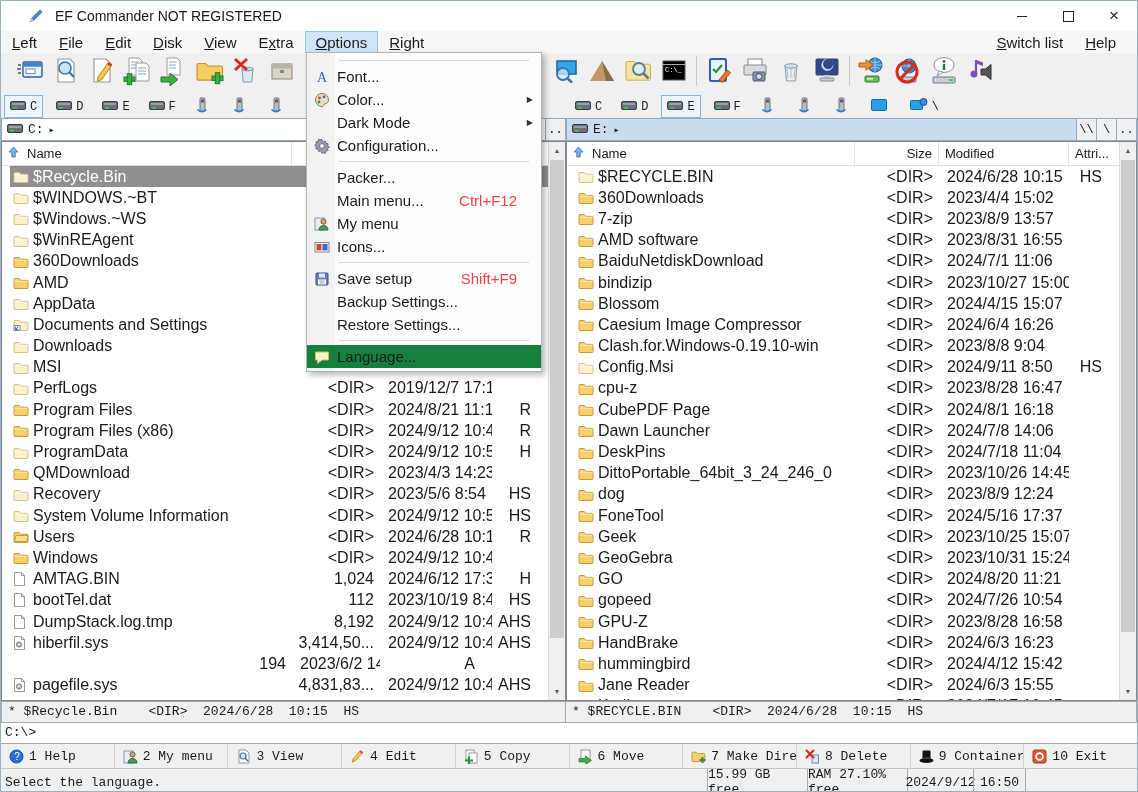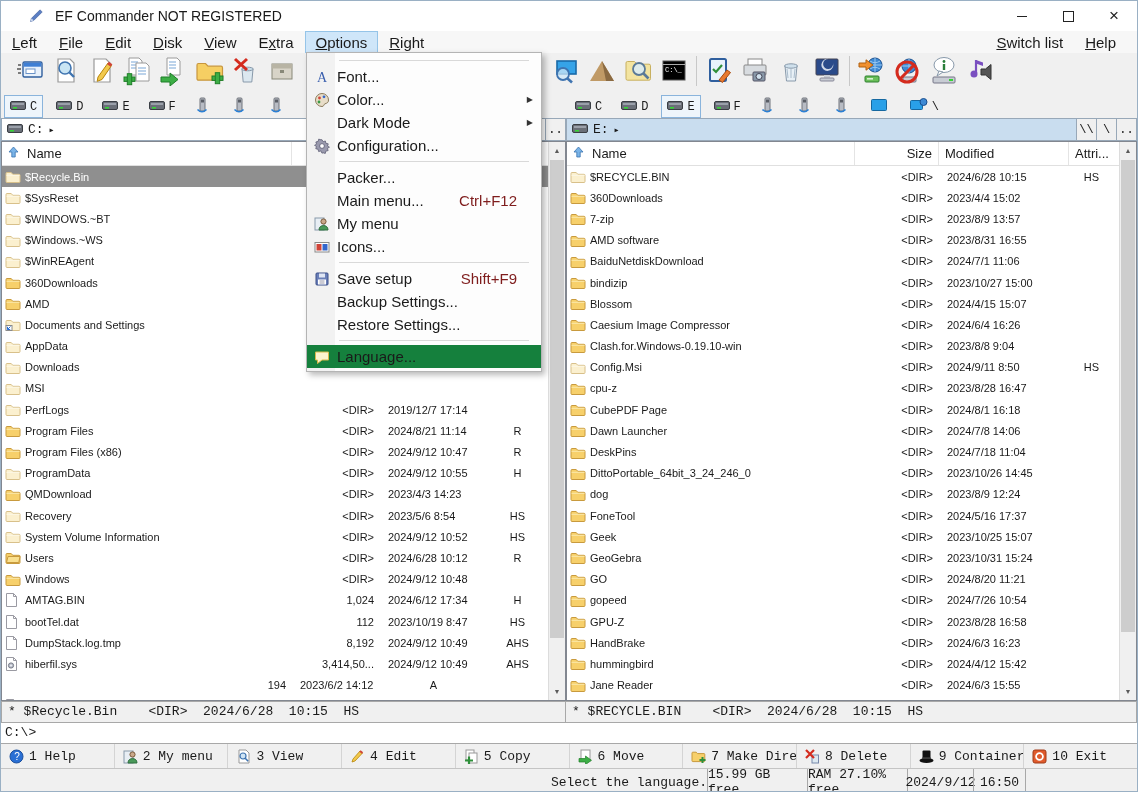--- a/index.html
+++ b/index.html
@@ -37,52 +37,52 @@
   .crumb{flex:1;display:flex;align-items:center;gap:5px;padding-left:5px;border:1px solid #98a8b8;background:#ffffff;font-family:"Liberation Mono",monospace;font-size:13px;box-sizing:border-box;}
   .crumb.active{background:#c9ddef;}
   .crumb .arr{font-size:10px;}
   .pbtn{width:20px;border:1px solid #98a8b8;border-left:none;background:#f0f0f0;display:flex;align-items:center;justify-content:center;font-family:"Liberation Mono",monospace;font-size:12px;box-sizing:border-box;}
   .filebox{position:relative;flex:1;border:1px solid #828790;background:#fff;box-sizing:border-box;overflow:hidden;}
   .cols{display:grid;height:23px;border-bottom:1px solid #e0e0e0;font-size:13px;align-items:center;}
   .lft .cols,.lft .frow{grid-template-columns:1fr 88px 112px 56px;padding-right:17px;}
   .rgt .cols,.rgt .frow{grid-template-columns:1fr 84px 130px 50px;padding-right:17px;}
   .hc{display:flex;align-items:center;gap:8px;padding-left:6px;border-right:1px solid #e4e4e4;height:100%;box-sizing:border-box;overflow:hidden;white-space:nowrap;}
   .hc:last-child{border-right:none;}
-  .frow{display:grid;height:21.2px;align-items:center;font-size:11px;}
+  .frow{display:grid;height:21.2px;align-items:center;font-size:16px;margin-left:8px;}
   .frow.selected{background:#8f8f8f;color:#fff;}
   .cname{display:flex;align-items:center;gap:4px;padding-left:3px;overflow:hidden;white-space:nowrap;}
   .cname .fi{flex:0 0 16px;height:16px;display:flex;align-items:center;}
   .csize{text-align:right;padding-right:6px;overflow:hidden;white-space:nowrap;}
   .cmod{padding-left:8px;overflow:hidden;white-space:nowrap;}
-  .cattr{text-align:center;padding-right:5px;overflow:hidden;white-space:nowrap;}
+  .cattr{text-align:right;padding-right:17px;overflow:hidden;white-space:nowrap;}
   
   .sb{position:absolute;top:0;right:0;bottom:0;width:16px;background:#f0f0f0;border-left:1px solid #dcdcdc;}
   .sb .sar{position:absolute;left:0;right:0;height:17px;display:flex;align-items:center;justify-content:center;font-size:7px;color:#5a5a5a;}
   .sb .up{top:0;} .sb .dn{bottom:0;}
   .sb .thumb{position:absolute;left:1px;right:1px;top:18px;background:#cdcdcd;}
   .lft .thumb{height:478px;} .rgt .thumb{height:472px;}
   
   .pstat-row{display:flex;height:22px;}
   .pstat{box-sizing:border-box;border:1px solid #a8a8a8;background:#f0f0f0;font-family:"Liberation Mono",monospace;font-size:13px;line-height:20px;padding-left:6px;white-space:pre;overflow:hidden;}
   .pstat.l{width:566px;} .pstat.r{width:572px;border-left:none;}
   .cmdline{height:20px;background:#fff;border-bottom:1px solid #a8a8a8;font-family:"Liberation Mono",monospace;font-size:13px;line-height:19px;padding-left:4px;}
   .fnbar{height:24px;display:flex;background:#f0f0f0;}
   .fk{flex:1;display:flex;align-items:center;gap:5px;padding-left:8px;border-right:1px solid #d4d4d4;font-family:"Liberation Mono",monospace;font-size:13px;overflow:hidden;white-space:nowrap;}
   .fk:last-child{border-right:none;}
   .fk-ico{width:15px;height:15px;flex:0 0 15px;}
   .statusbar{height:26px;display:flex;background:#f0f0f0;border-top:1px solid #c4c4c4;font-family:"Liberation Mono",monospace;font-size:13px;align-items:center;}
-  .sb-msg{flex:1;padding-left:28px;text-align:right;}
+  .sb-msg{flex:1;padding-left:4px;}
   .sb-cell{height:100%;display:flex;align-items:center;justify-content:center;border-left:1px solid #a8a8a8;box-sizing:border-box;}
   .sb-disk{width:100px;} .sb-ram{width:100px;} .sb-date{width:66px;} .sb-time{width:52px;} .sb-pad{width:112px;}
   
   .menu{position:absolute;left:305px;top:51px;width:234px;z-index:50;background:#fdfdfd;border:1px solid #b4b4b4;box-shadow:3px 3px 6px rgba(0,0,0,.28);padding:3px 0;font-size:15px;}
   .menu::before{content:"";position:absolute;left:0;top:0;bottom:0;width:28px;background:#f2f2f2;}
   .mi{position:relative;height:23px;display:flex;align-items:center;padding-right:8px;}
   .mi-ico{width:30px;flex:0 0 30px;display:flex;align-items:center;justify-content:center;}
-  .mi-short{margin-left:auto;padding-right:16px;color:#7f1d1d;}
+  .mi-short{margin-left:auto;padding-right:16px;color:#ef4444;}
   .mi.has-sub::after{content:"▶";position:absolute;right:8px;font-size:8px;color:#333;}
   .mi.sep{height:9px;}
   .mi.sep::after{content:"";flex:1;height:1px;background:#d9d9d9;margin-left:32px;margin-right:4px;}
   .mi.highlighted{background:#15803d;}
 </style>
 </head>
 <body>
 
 <div id="win">
 
@@ -407,120 +407,106 @@
             <span class="cattr"></span>
           </div>
             <div class="frow">
             <span class="cname">
                 <span class="fi">
                   <svg width="16" height="13" viewBox="0 0 16 13">
                     <path d="M1 3.5a1 1 0 011-1h4.2l1.6 1.8H14a1 1 0 011 1v6.2a1 1 0 01-1 1H2a1 1 0 01-1-1z" fill="#fbf0cf" stroke="#d8c08a"></path>
                     <path d="M1.5 5.3h13" stroke="#fdf8e6"></path>
                   </svg>
                 </span>
-                <span>$SysReset</span>
+                <span>$WINDOWS.~BT</span>
               </span>
             <span class="csize"></span>
             <span class="cmod"></span>
             <span class="cattr"></span>
           </div>
             <div class="frow">
             <span class="cname">
                 <span class="fi">
                   <svg width="16" height="13" viewBox="0 0 16 13">
                     <path d="M1 3.5a1 1 0 011-1h4.2l1.6 1.8H14a1 1 0 011 1v6.2a1 1 0 01-1 1H2a1 1 0 01-1-1z" fill="#fbf0cf" stroke="#d8c08a"></path>
                     <path d="M1.5 5.3h13" stroke="#fdf8e6"></path>
                   </svg>
                 </span>
-                <span>$WINDOWS.~BT</span>
+                <span>$Windows.~WS</span>
               </span>
             <span class="csize"></span>
             <span class="cmod"></span>
             <span class="cattr"></span>
           </div>
             <div class="frow">
             <span class="cname">
                 <span class="fi">
                   <svg width="16" height="13" viewBox="0 0 16 13">
                     <path d="M1 3.5a1 1 0 011-1h4.2l1.6 1.8H14a1 1 0 011 1v6.2a1 1 0 01-1 1H2a1 1 0 01-1-1z" fill="#fbf0cf" stroke="#d8c08a"></path>
                     <path d="M1.5 5.3h13" stroke="#fdf8e6"></path>
                   </svg>
                 </span>
-                <span>$Windows.~WS</span>
+                <span>$WinREAgent</span>
               </span>
             <span class="csize"></span>
             <span class="cmod"></span>
             <span class="cattr"></span>
           </div>
             <div class="frow">
             <span class="cname">
                 <span class="fi">
                   <svg width="16" height="13" viewBox="0 0 16 13">
+                    <path d="M1 3.5a1 1 0 011-1h4.2l1.6 1.8H14a1 1 0 011 1v6.2a1 1 0 01-1 1H2a1 1 0 01-1-1z" fill="#f7d06b" stroke="#c89a3e"></path>
+                    <path d="M1.5 5.3h13" stroke="#fbe9ad"></path>
+                  </svg>
+                </span>
+                <span>360Downloads</span>
+              </span>
+            <span class="csize"></span>
+            <span class="cmod"></span>
+            <span class="cattr"></span>
+          </div>
+            <div class="frow">
+            <span class="cname">
+                <span class="fi">
+                  <svg width="16" height="13" viewBox="0 0 16 13">
+                    <path d="M1 3.5a1 1 0 011-1h4.2l1.6 1.8H14a1 1 0 011 1v6.2a1 1 0 01-1 1H2a1 1 0 01-1-1z" fill="#f7d06b" stroke="#c89a3e"></path>
+                    <path d="M1.5 5.3h13" stroke="#fbe9ad"></path>
+                  </svg>
+                </span>
+                <span>AMD</span>
+              </span>
+            <span class="csize"></span>
+            <span class="cmod"></span>
+            <span class="cattr"></span>
+          </div>
+            <div class="frow">
+            <span class="cname">
+                <span class="fi">
+                  <svg width="16" height="13" viewBox="0 0 16 13">
                     <path d="M1 3.5a1 1 0 011-1h4.2l1.6 1.8H14a1 1 0 011 1v6.2a1 1 0 01-1 1H2a1 1 0 01-1-1z" fill="#fbf0cf" stroke="#d8c08a"></path>
                     <path d="M1.5 5.3h13" stroke="#fdf8e6"></path>
                   </svg>
                 </span>
-                <span>$WinREAgent</span>
-              </span>
-            <span class="csize"></span>
-            <span class="cmod"></span>
-            <span class="cattr"></span>
-          </div>
-            <div class="frow">
-            <span class="cname">
-                <span class="fi">
-                  <svg width="16" height="13" viewBox="0 0 16 13">
-                    <path d="M1 3.5a1 1 0 011-1h4.2l1.6 1.8H14a1 1 0 011 1v6.2a1 1 0 01-1 1H2a1 1 0 01-1-1z" fill="#f7d06b" stroke="#c89a3e"></path>
-                    <path d="M1.5 5.3h13" stroke="#fbe9ad"></path>
-                  </svg>
-                </span>
-                <span>360Downloads</span>
-              </span>
-            <span class="csize"></span>
-            <span class="cmod"></span>
-            <span class="cattr"></span>
-          </div>
-            <div class="frow">
-            <span class="cname">
-                <span class="fi">
-                  <svg width="16" height="13" viewBox="0 0 16 13">
-                    <path d="M1 3.5a1 1 0 011-1h4.2l1.6 1.8H14a1 1 0 011 1v6.2a1 1 0 01-1 1H2a1 1 0 01-1-1z" fill="#f7d06b" stroke="#c89a3e"></path>
-                    <path d="M1.5 5.3h13" stroke="#fbe9ad"></path>
-                  </svg>
-                </span>
-                <span>AMD</span>
+                <span>AppData</span>
               </span>
             <span class="csize"></span>
             <span class="cmod"></span>
             <span class="cattr"></span>
           </div>
             <div class="frow">
             <span class="cname">
                 <span class="fi">
                   <svg width="16" height="13" viewBox="0 0 16 13">
                     <path d="M1 3.5a1 1 0 011-1h4.2l1.6 1.8H14a1 1 0 011 1v6.2a1 1 0 01-1 1H2a1 1 0 01-1-1z" fill="#fbf0cf" stroke="#d8c08a"></path>
                     <rect x="1" y="7.5" width="6" height="5" fill="#fff" stroke="#8a8a8a"></rect>
                     <path d="M2.5 11.5l3-3M2.5 8.8v2.7h2.7" stroke="#2a6fd4" fill="none"></path>
                   </svg>
                 </span>
                 <span>Documents and Settings</span>
-              </span>
-            <span class="csize"></span>
-            <span class="cmod"></span>
-            <span class="cattr"></span>
-          </div>
-            <div class="frow">
-            <span class="cname">
-                <span class="fi">
-                  <svg width="16" height="13" viewBox="0 0 16 13">
-                    <path d="M1 3.5a1 1 0 011-1h4.2l1.6 1.8H14a1 1 0 011 1v6.2a1 1 0 01-1 1H2a1 1 0 01-1-1z" fill="#fbf0cf" stroke="#d8c08a"></path>
-                    <path d="M1.5 5.3h13" stroke="#fdf8e6"></path>
-                  </svg>
-                </span>
-                <span>AppData</span>
               </span>
             <span class="csize"></span>
             <span class="cmod"></span>
             <span class="cattr"></span>
           </div>
             <div class="frow">
             <span class="cname">
                 <span class="fi">
                   <svg width="16" height="13" viewBox="0 0 16 13">
                     <path d="M1 3.5a1 1 0 011-1h4.2l1.6 1.8H14a1 1 0 011 1v6.2a1 1 0 01-1 1H2a1 1 0 01-1-1z" fill="#fbf0cf" stroke="#d8c08a"></path>

